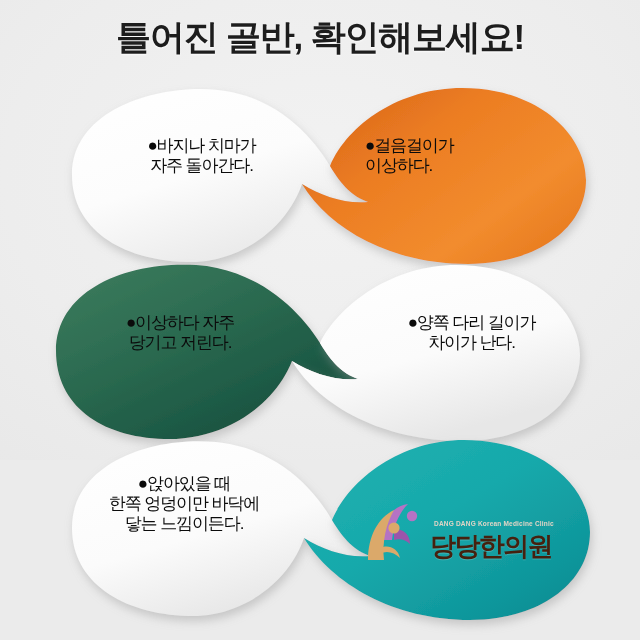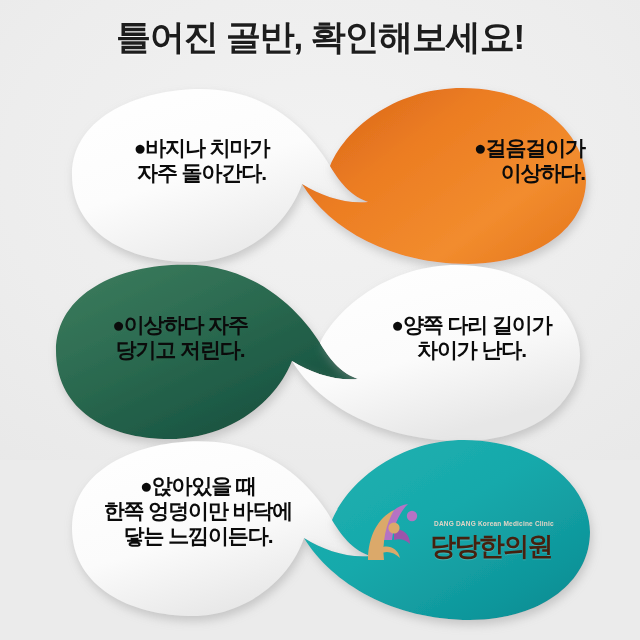--- a/index.html
+++ b/index.html
@@ -32,34 +32,34 @@
   .row { position:absolute; left:0; width:640px; height:195px; }
   #row1 { top:78px; }
   #row2 { top:255px; }
   #row3 { top:432px; }
 
   .drop-svg { position:absolute; top:0; left:0; width:640px; height:195px; overflow:visible; }
 
   
   .drop-text {
     position:absolute;
-    font-size:21px;
-    font-weight:700;
+    font-size:17px;
+    font-weight:400;
     line-height:1.18;
     letter-spacing:-1.1px;
     color:#111;
     white-space:pre-line;
   }
   .t-dark { color:#0b0b0b; }
 
   #txt1 { left:84px;  top:58px;  width:235px; text-align:center; }
-  #txt2 { left:365px; top:58px;  width:220px; text-align:right; }
+  #txt2 { left:365px; top:58px;  width:220px; text-align:left; }
   #txt3 { left:60px;  top:58px;  width:240px; text-align:center; }
   #txt4 { left:349px; top:58px;  width:245px; text-align:center; }
-  #txt5 { left:68px;  top:42px;  width:260px; text-align:center; }
+  #txt5 { left:54px;  top:42px;  width:260px; text-align:center; }
 
   
   .logo-wrap {
     position:absolute;
     left:366px; top:52px;
     width:200px; height:80px;
     display:flex; align-items:flex-end;
   }
   .logo-mark { width:58px; height:64px; flex:0 0 58px; }
   .logo-texts { margin-left:6px; }

